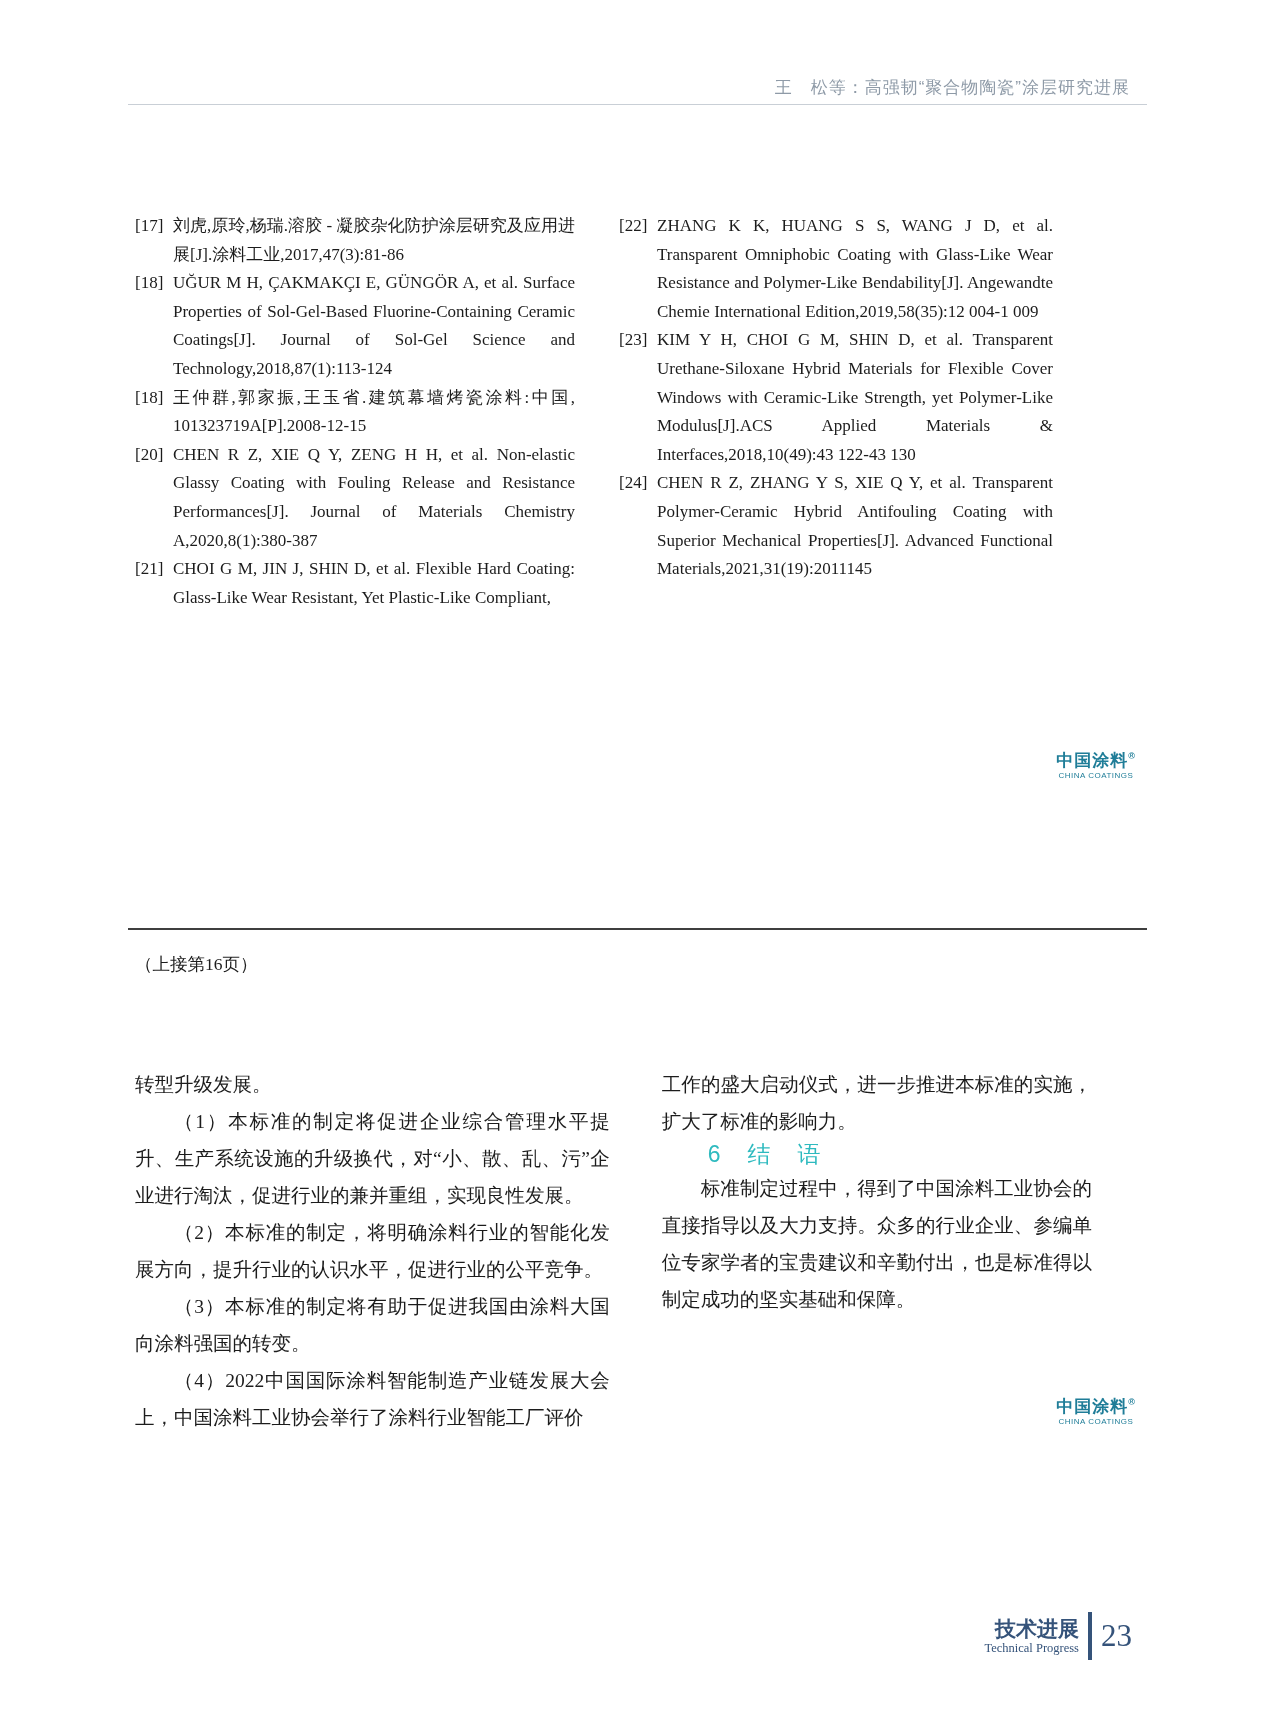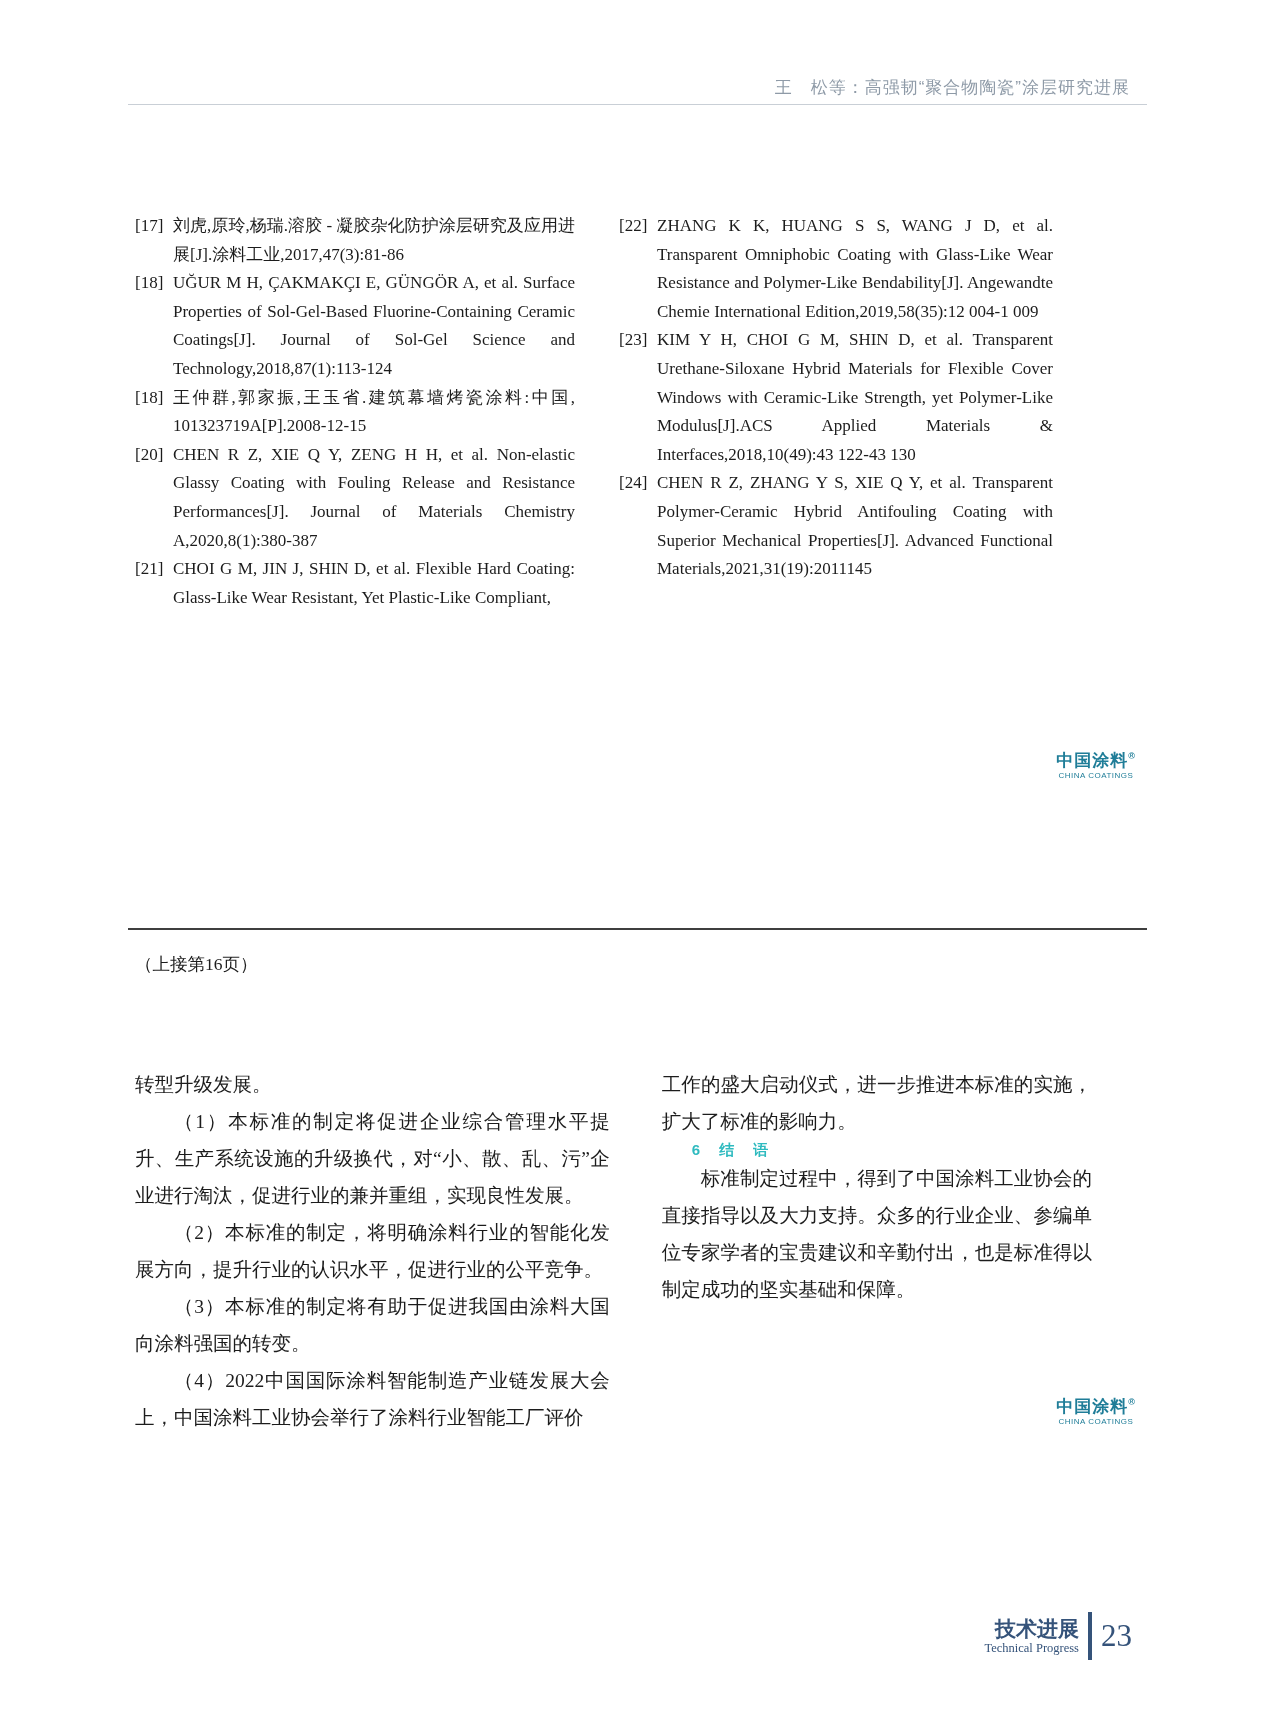--- a/index.html
+++ b/index.html
@@ -61,21 +61,21 @@
     position:absolute; top:1066px; left:135px; width:957px;
     display:flex; gap:52px;
     font-size:19.5px; line-height:37px; text-align:justify;
   }
   .acol-left  { width:479px; }
   .acol-right { width:434px; }
   .article p { margin:0; text-indent:2em; }
   .article p.noindent { text-indent:0; }
   .section-heading {
     font-family:"Liberation Sans","DejaVu Sans",sans-serif;
-    font-weight:700; font-size:15px; letter-spacing:2px;
+    font-weight:400; font-size:23px; letter-spacing:2px;
     margin:26px 0 14px 0; text-indent:0; line-height:1.3;
   }
 
   
   .footer {
     position:absolute; top:1612px; left:0; width:1132px;
     display:flex; justify-content:flex-end; align-items:center;
   }
   .footer-labels { text-align:right; margin-right:9px; line-height:1.15; }
   .footer-cn {

